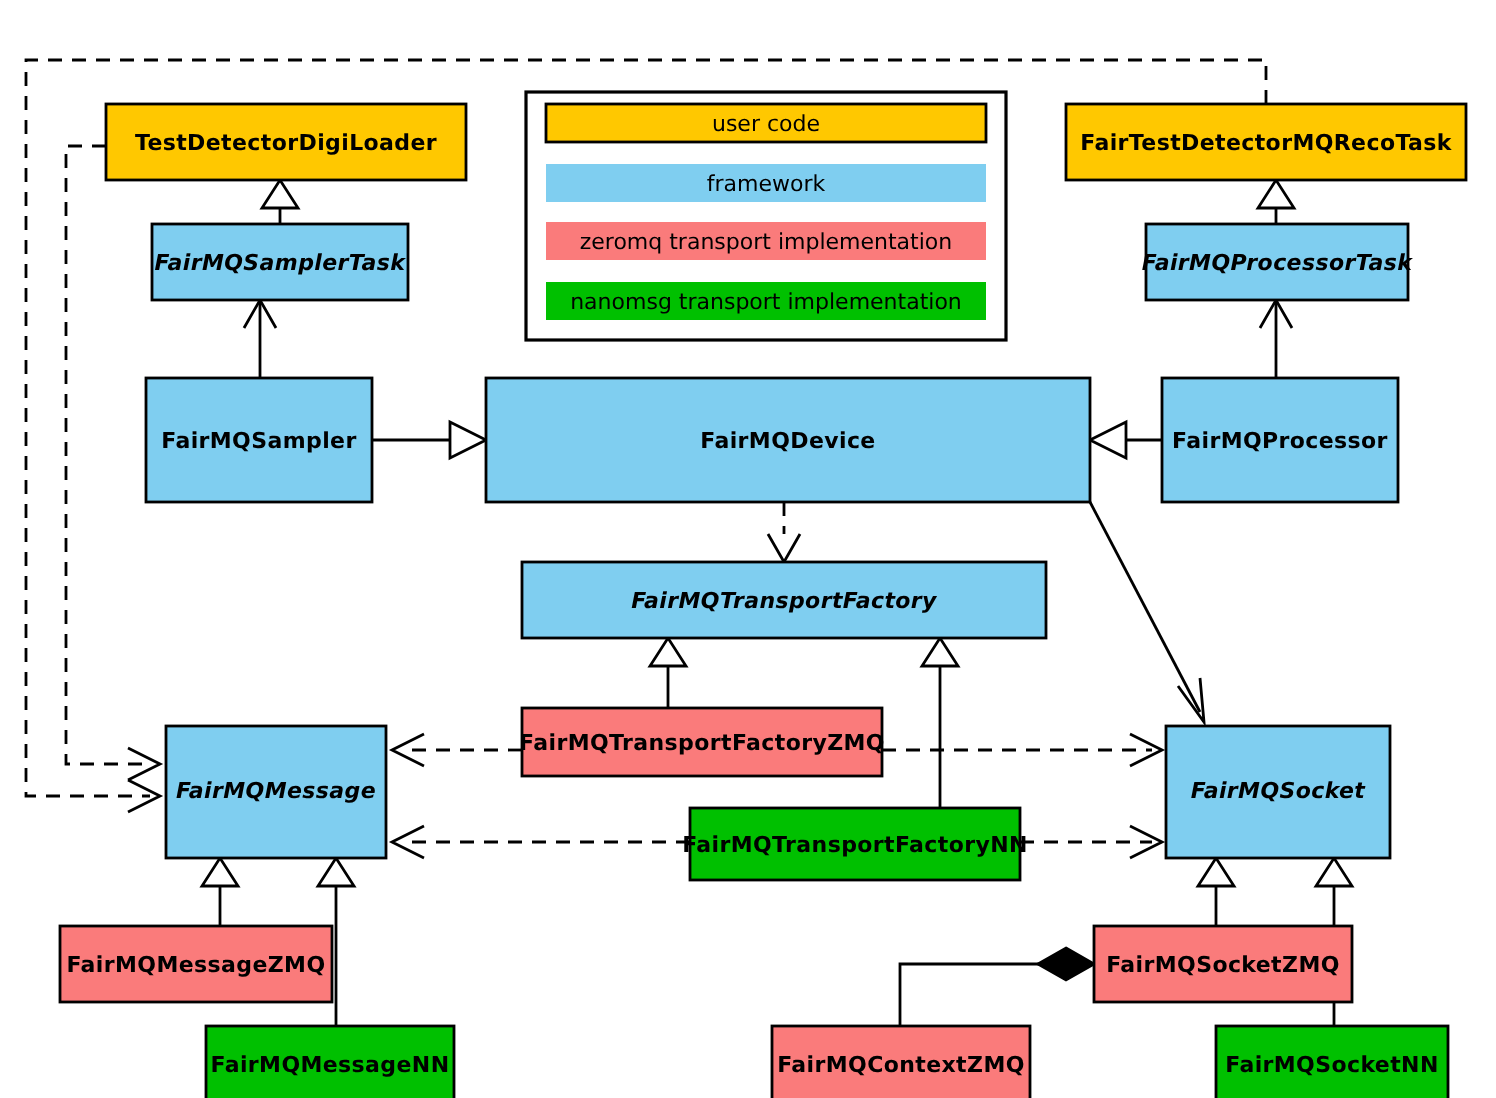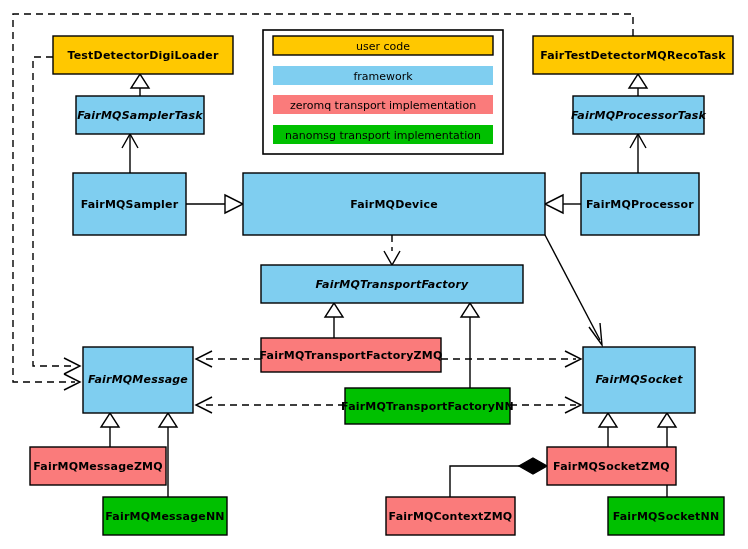--- a/index.html
+++ b/index.html
@@ -10,20 +10,21 @@
   body {
     width: 748px;
     height: 549px;
     font-family: "DejaVu Sans", sans-serif;
     overflow: hidden;
   }
   #diagram-root {
     position: relative;
     width: 748px;
     height: 511px;
+    margin-top: 16px;
   }
   svg.canvas {
     position: absolute;
     top: 0;
     left: 0;
     width: 748px;
     height: 549px;
   }
   .node-label {
     font-family: "DejaVu Sans", sans-serif;

